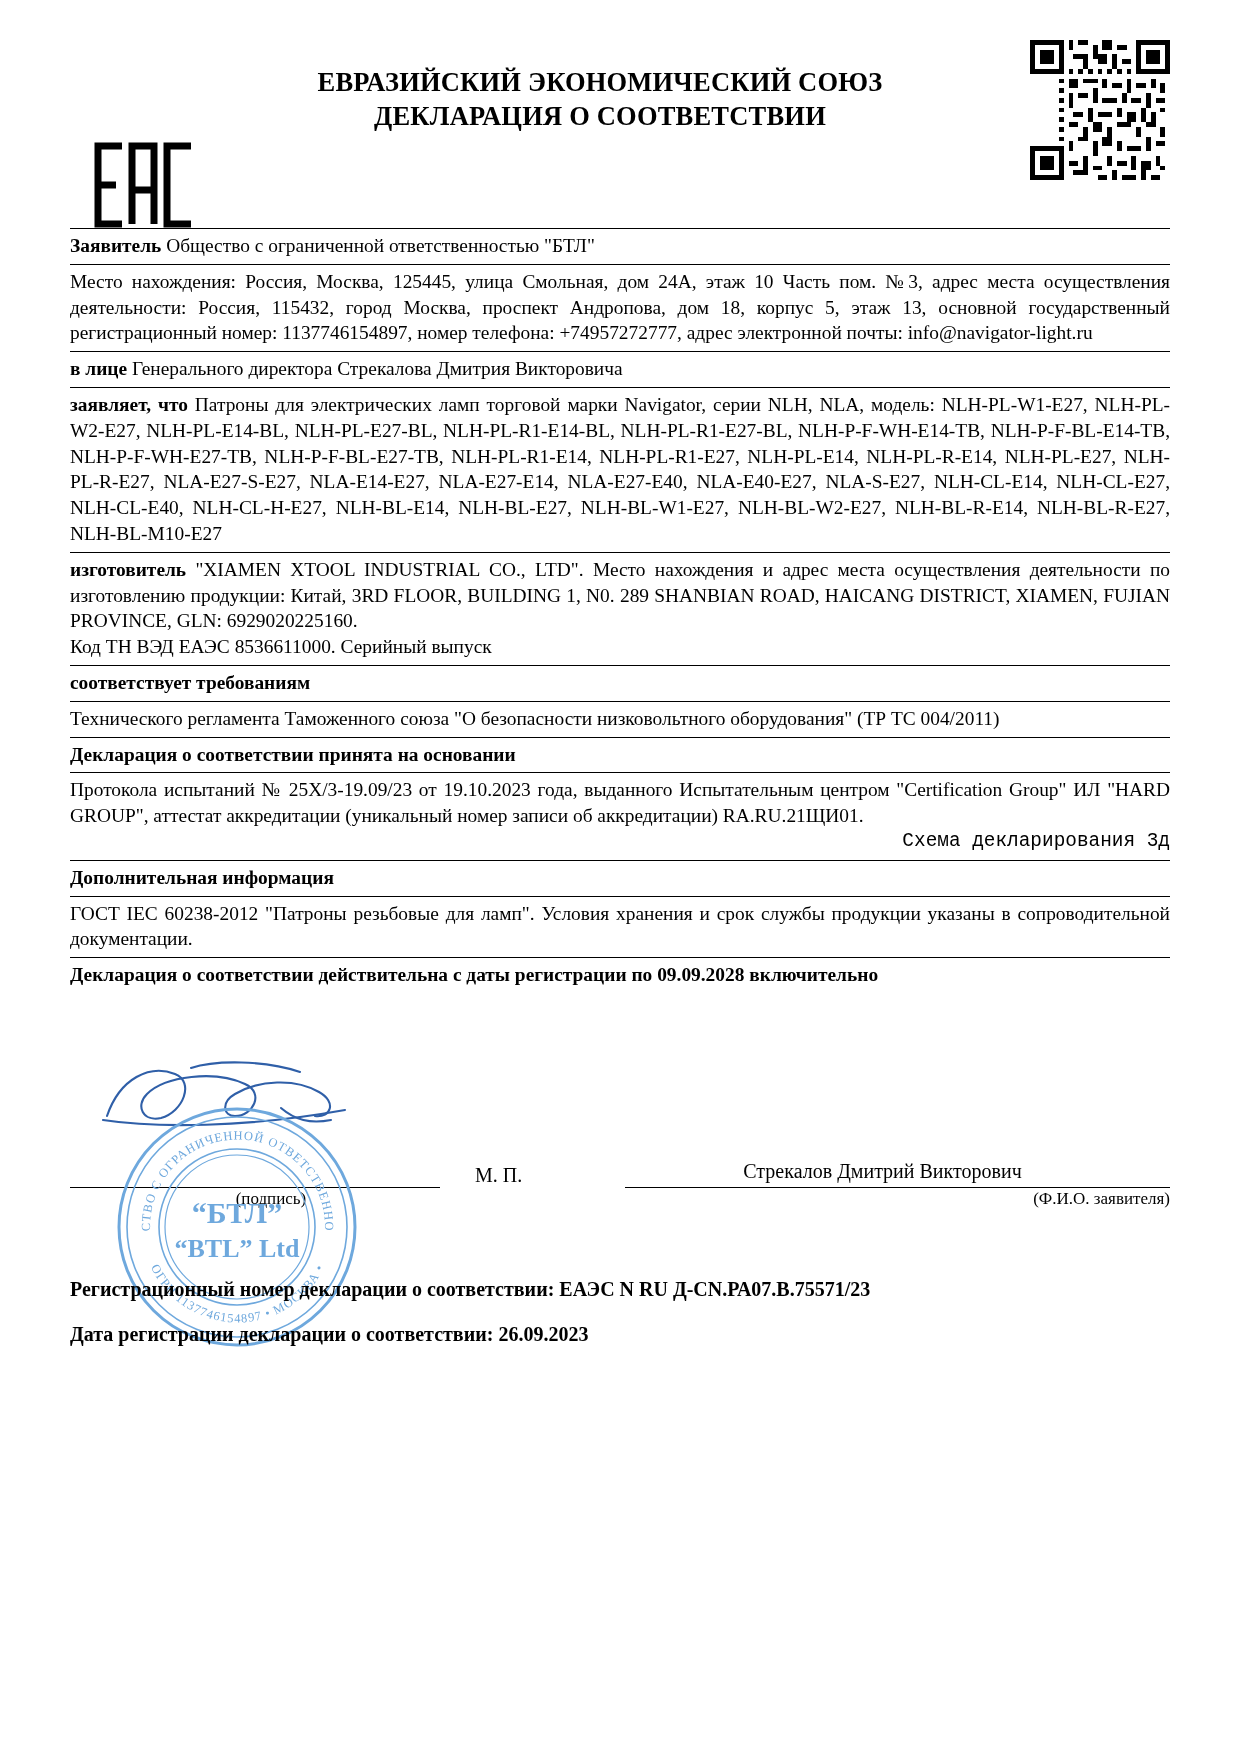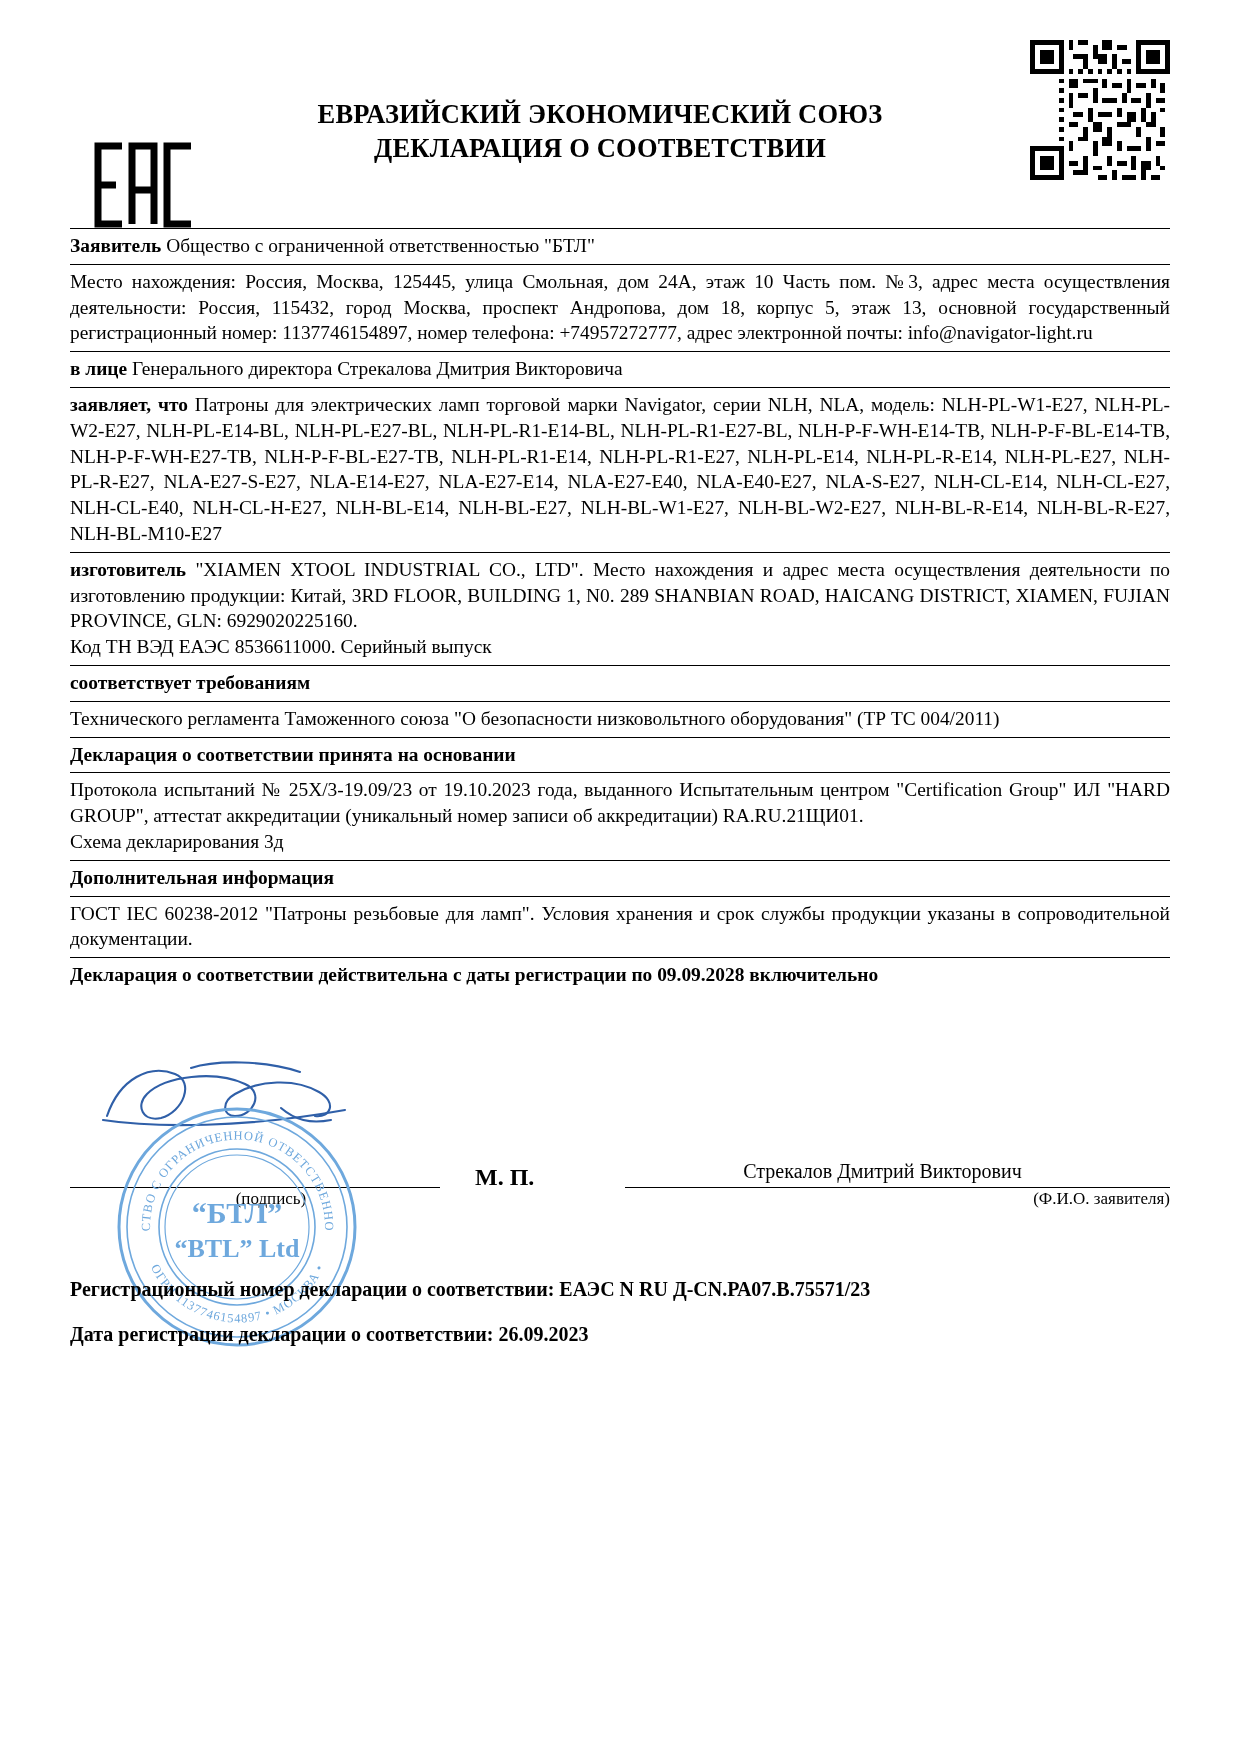--- a/index.html
+++ b/index.html
@@ -30,21 +30,20 @@
     top: 40px;
     width: 1100px;
     height: 190px;
   }
   .title-block {
     position: absolute;
     left: 140px;
     top: 26px;
     width: 780px;
     text-align: center;
-    margin-top: 32px;
   }
   .title-line {
     font-weight: bold;
     font-size: 26.5px;
     letter-spacing: 0.2px;
     line-height: 1.28;
   }
 
   
   .eac {
@@ -105,22 +104,22 @@
     left: 16px;
     top: 121px;
     width: 370px;
     text-align: center;
     font-size: 17px;
   }
   .mp {
     position: absolute;
     left: 405px;
     top: 96px;
-    font-size: 24px;
-    font-weight: bold;
+    font-size: 20px;
+    font-weight: normal;
   }
   .sig-line-right {
     position: absolute;
     left: 555px;
     top: 119px;
     width: 545px;
     border-bottom: 1.4px solid #000;
   }
   .sig-name-right {
     position: absolute;
@@ -333,21 +332,21 @@
     </div>
 
     <div class="row just">Технического регламента Таможенного союза "О безопасности низковольтного оборудования" (ТР ТС 004/2011)</div>
 
     <div class="row">
       <b>Декларация о соответствии принята на основании</b>
     </div>
 
     <div class="row just">
       <span>Протокола испытаний № 25Х/3-19.09/23 от 19.10.2023 года, выданного Испытательным центром "Certification Group" ИЛ "HARD GROUP", аттестат аккредитации (уникальный номер записи об аккредитации) RA.RU.21ЩИ01.</span>
-      <div style="text-align:left;">Схема декларирования 3д</div>
+      <div style="text-align:right;font-family:Liberation Mono, monospace;">Схема декларирования 3д</div>
     </div>
 
     <div class="row">
       <b>Дополнительная информация</b>
     </div>
 
     <div class="row just">ГОСТ IEC 60238-2012 "Патроны резьбовые для ламп". Условия хранения и срок службы продукции указаны в сопроводительной документации.</div>
 
     <div class="row bottomline">
       <b>Декларация о соответствии  действительна с даты регистрации по 09.09.2028 включительно</b>

